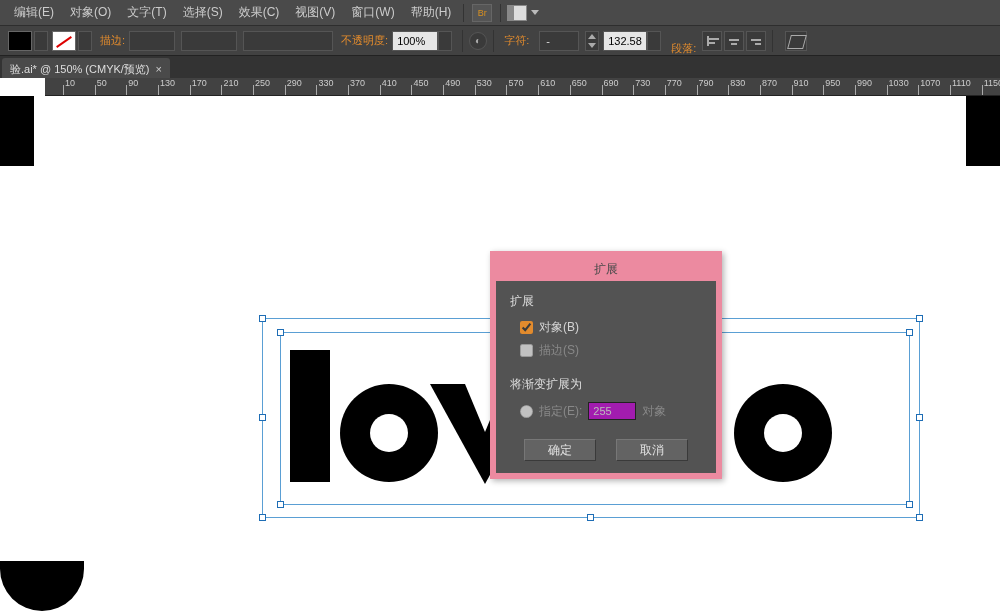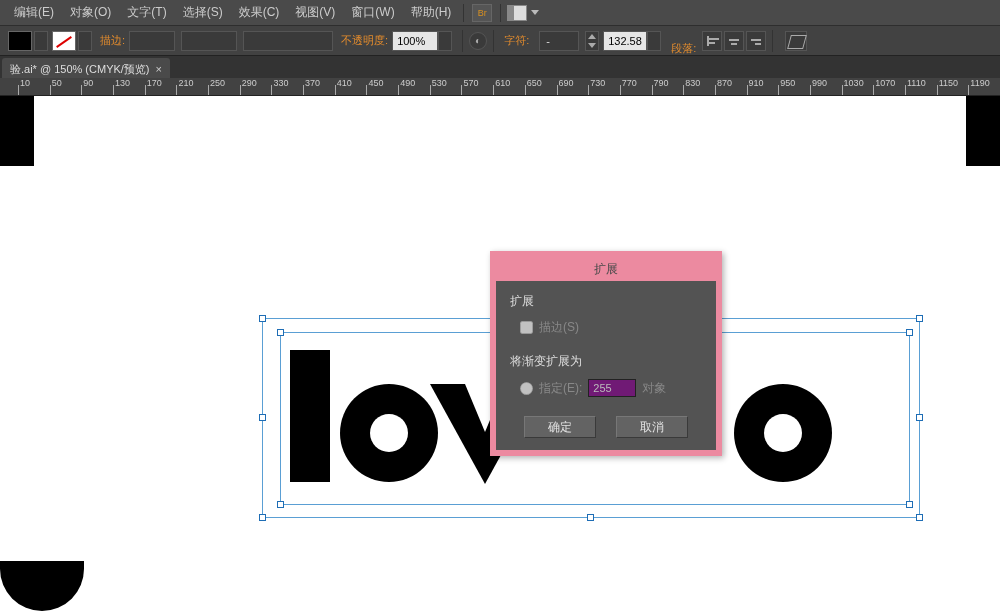--- a/index.html
+++ b/index.html
@@ -37,21 +37,21 @@
 .alignbtn .ar::before, .alignbtn .ar::after { margin-left: auto; }
 .persp-icon { width: 22px; height: 20px; border: 1px solid #555; background: #3a3a3a; margin-left: 6px; position: relative; }
 .persp-icon::before { content: ""; position: absolute; left: 3px; top: 3px; width: 14px; height: 12px; border: 1px solid #aaa; transform: skewX(-15deg); }
 
 
 .tabbar { height: 22px; background: #333; display: flex; align-items: flex-end; padding-left: 2px; }
 .tab { height: 20px; background: #4a4a4a; color: #ddd; font-size: 11px; padding: 2px 8px 0; display: flex; align-items: center; gap: 6px; border-top-left-radius: 3px; border-top-right-radius: 3px; }
 .tab .close { color: #ccc; cursor: default; }
 
 
-.ruler-h { height: 18px; background: #424242; position: relative; overflow: hidden; border-bottom: 1px solid #222; }
+.ruler-h { height: 18px; background: #424242; position: relative; overflow: hidden; border-bottom: 1px solid #222; margin-left: 45px; }
 .ruler-h .ticks { position: absolute; left: 0; right: 0; top: 0; bottom: 0; }
 .ruler-h .tick { position: absolute; top: 0; bottom: 0; color: #ccc; font-size: 9px; }
 .ruler-h .tick .line { position: absolute; bottom: 0; left: 0; width: 1px; height: 10px; background: #aaa; }
 .ruler-h .tick .lbl { position: absolute; top: 0; left: 2px; }
 .ruler-h .minors { position: absolute; inset: 0; background-image: repeating-linear-gradient(to right, transparent 0, transparent 11px, #777 11px, #777 12px); background-position: 18px 12px; background-size: 12px 6px; background-repeat: repeat-x; height: 6px; top: 12px; }
 
 
 .canvas { position: relative; width: 1000px; height: 515px; background: #fff; }
 
 
@@ -87,21 +87,21 @@
 
 
 .dialog { position: absolute; left: 490px; top: 155px; width: 232px; background: #ec8aa0; padding: 6px; box-shadow: 2px 2px 6px rgba(0,0,0,.3); }
 .dialog .titlebar { height: 24px; color: #4a4a4a; font-size: 12px; display: flex; align-items: center; justify-content: center; font-weight: 500; }
 .dialog .body { background: #535353; padding: 12px 14px 8px; color: #d4d4d4; font-size: 12px; }
 .dialog .group-title { color: #ddd; margin-bottom: 6px; }
 .dialog .row { display: flex; align-items: center; gap: 6px; padding: 3px 0 3px 10px; }
 .dialog input[type=checkbox] { accent-color: #e28b2d; }
 .dialog .disabled { color: #888; }
 .dialog input[type=radio] { accent-color: #888; }
-.dialog .numinput { width: 48px; height: 18px; background: #701a75; border: 1px solid #222; color: #bbb; font-size: 11px; padding: 1px 4px; }
+.dialog .numinput { width: 48px; height: 18px; background: #a21caf; border: 1px solid #222; color: #bbb; font-size: 11px; padding: 1px 4px; }
 .dialog .sep-group { height: 14px; }
 .dialog .buttons { background: #535353; padding: 8px 14px 12px; display: flex; gap: 20px; justify-content: center; }
 .dialog .btn { width: 72px; height: 22px; background: #636363; border: 1px solid #777; border-bottom-color: #3a3a3a; border-right-color: #3a3a3a; color: #e2e2e2; font-size: 12px; display: flex; align-items: center; justify-content: center; cursor: default; }
 
 </style>
 </head>
 <body>
 
 <div class="menubar">
   <span class="menu-item">编辑(E)</span>
@@ -341,20 +341,24 @@
     <div class="bot"></div>
       <div class="bar barL"></div>
       <div class="bar barR"></div>
       <div class="hole"></div>
   </div>
 
   <div class="dialog">
     <div class="titlebar">扩展</div>
     <div class="body">
       <div class="group-title">扩展</div>
+      <label class="row">
+        <input type="checkbox" checked="" style="">
+        <span>对象(B)</span>
+      </label>
       <label class="row disabled">
         <input type="checkbox" disabled="" style="">
         <span>描边(S)</span>
       </label>
 
       <div class="sep-group"></div>
       <div class="group-title">将渐变扩展为</div>
       <label class="row disabled">
         <input type="radio" name="grad" disabled="" style="">
         <span>指定(E):</span>

